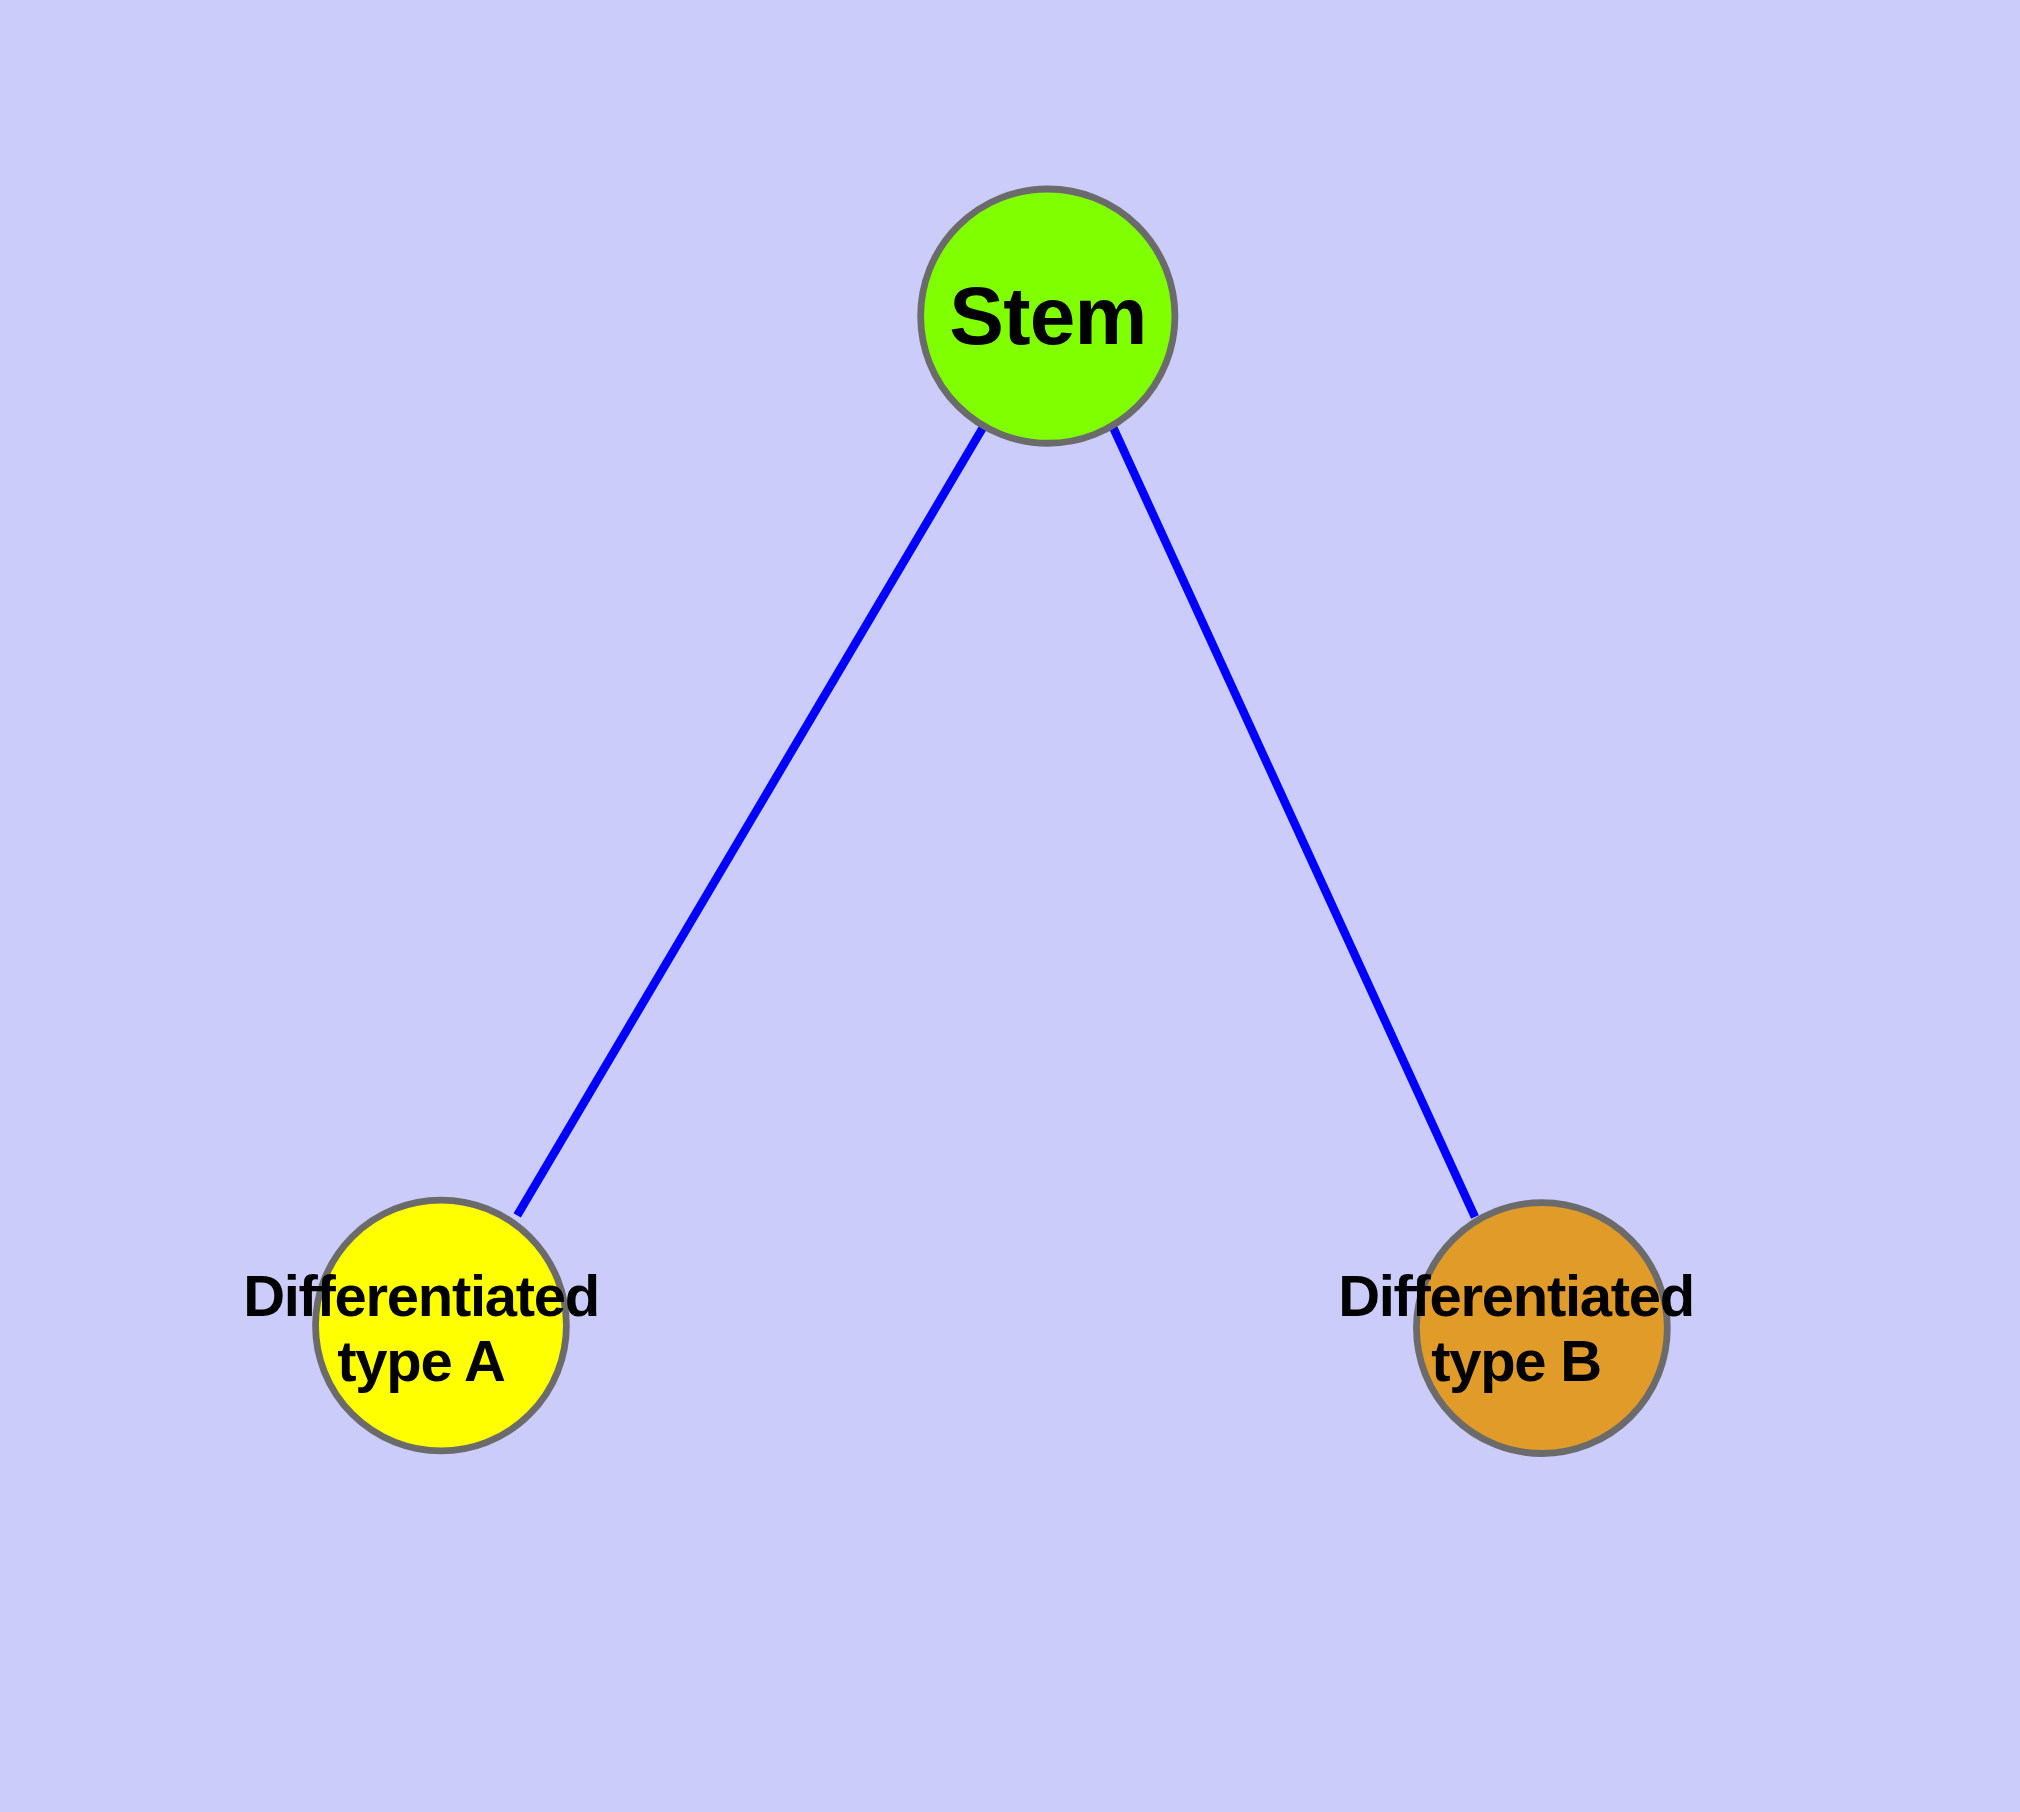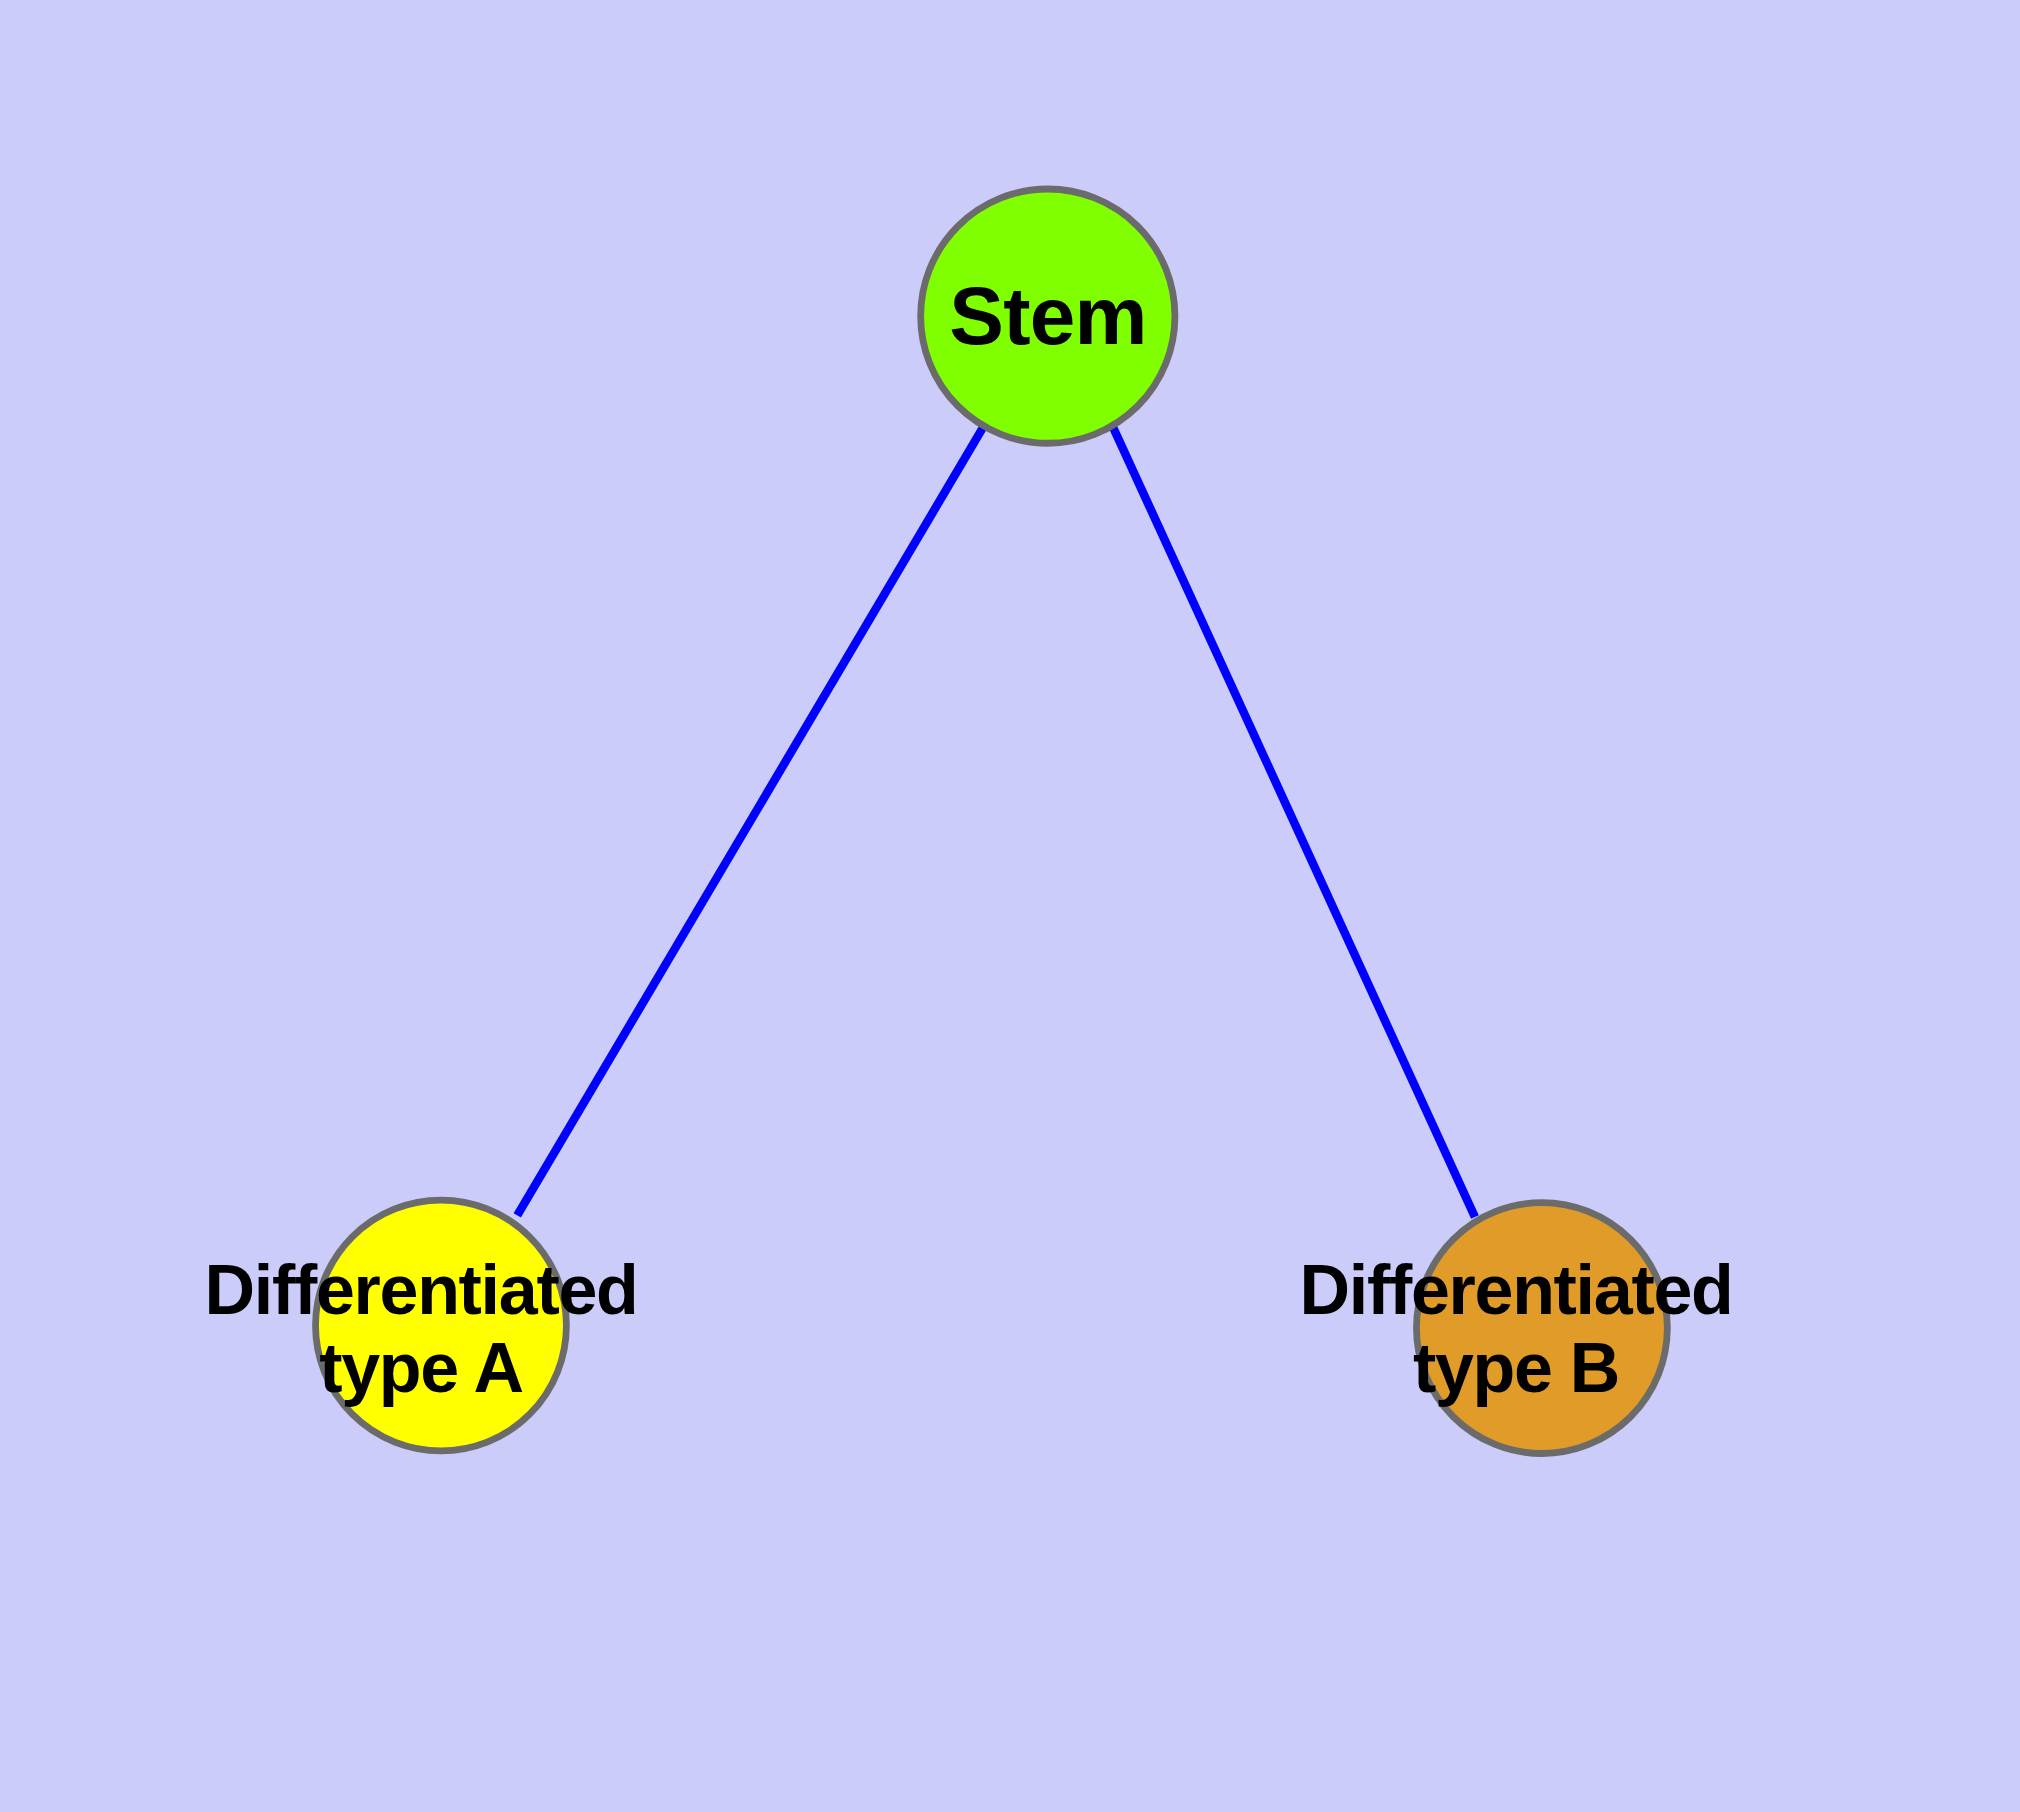--- a/index.html
+++ b/index.html
@@ -37,21 +37,21 @@
     white-space: pre;
     line-height: 1.12;
     pointer-events: none;
     transform: translate(-50%, -50%);
   }
   .label-root {
     font-size: 82px;
     letter-spacing: -0.8px;
   }
   .label-leaf {
-    font-size: 70px;
+    font-size: 58px;
     letter-spacing: -1.3px;
   }
 </style>
 </head>
 <body>
 
 <div id="canvas" style="width: 2021px; height: 1812px;">
 
   <div id="bg-rect" style="width: 2021px; height: 1812px; background: rgb(204, 204, 250);"></div>
 

